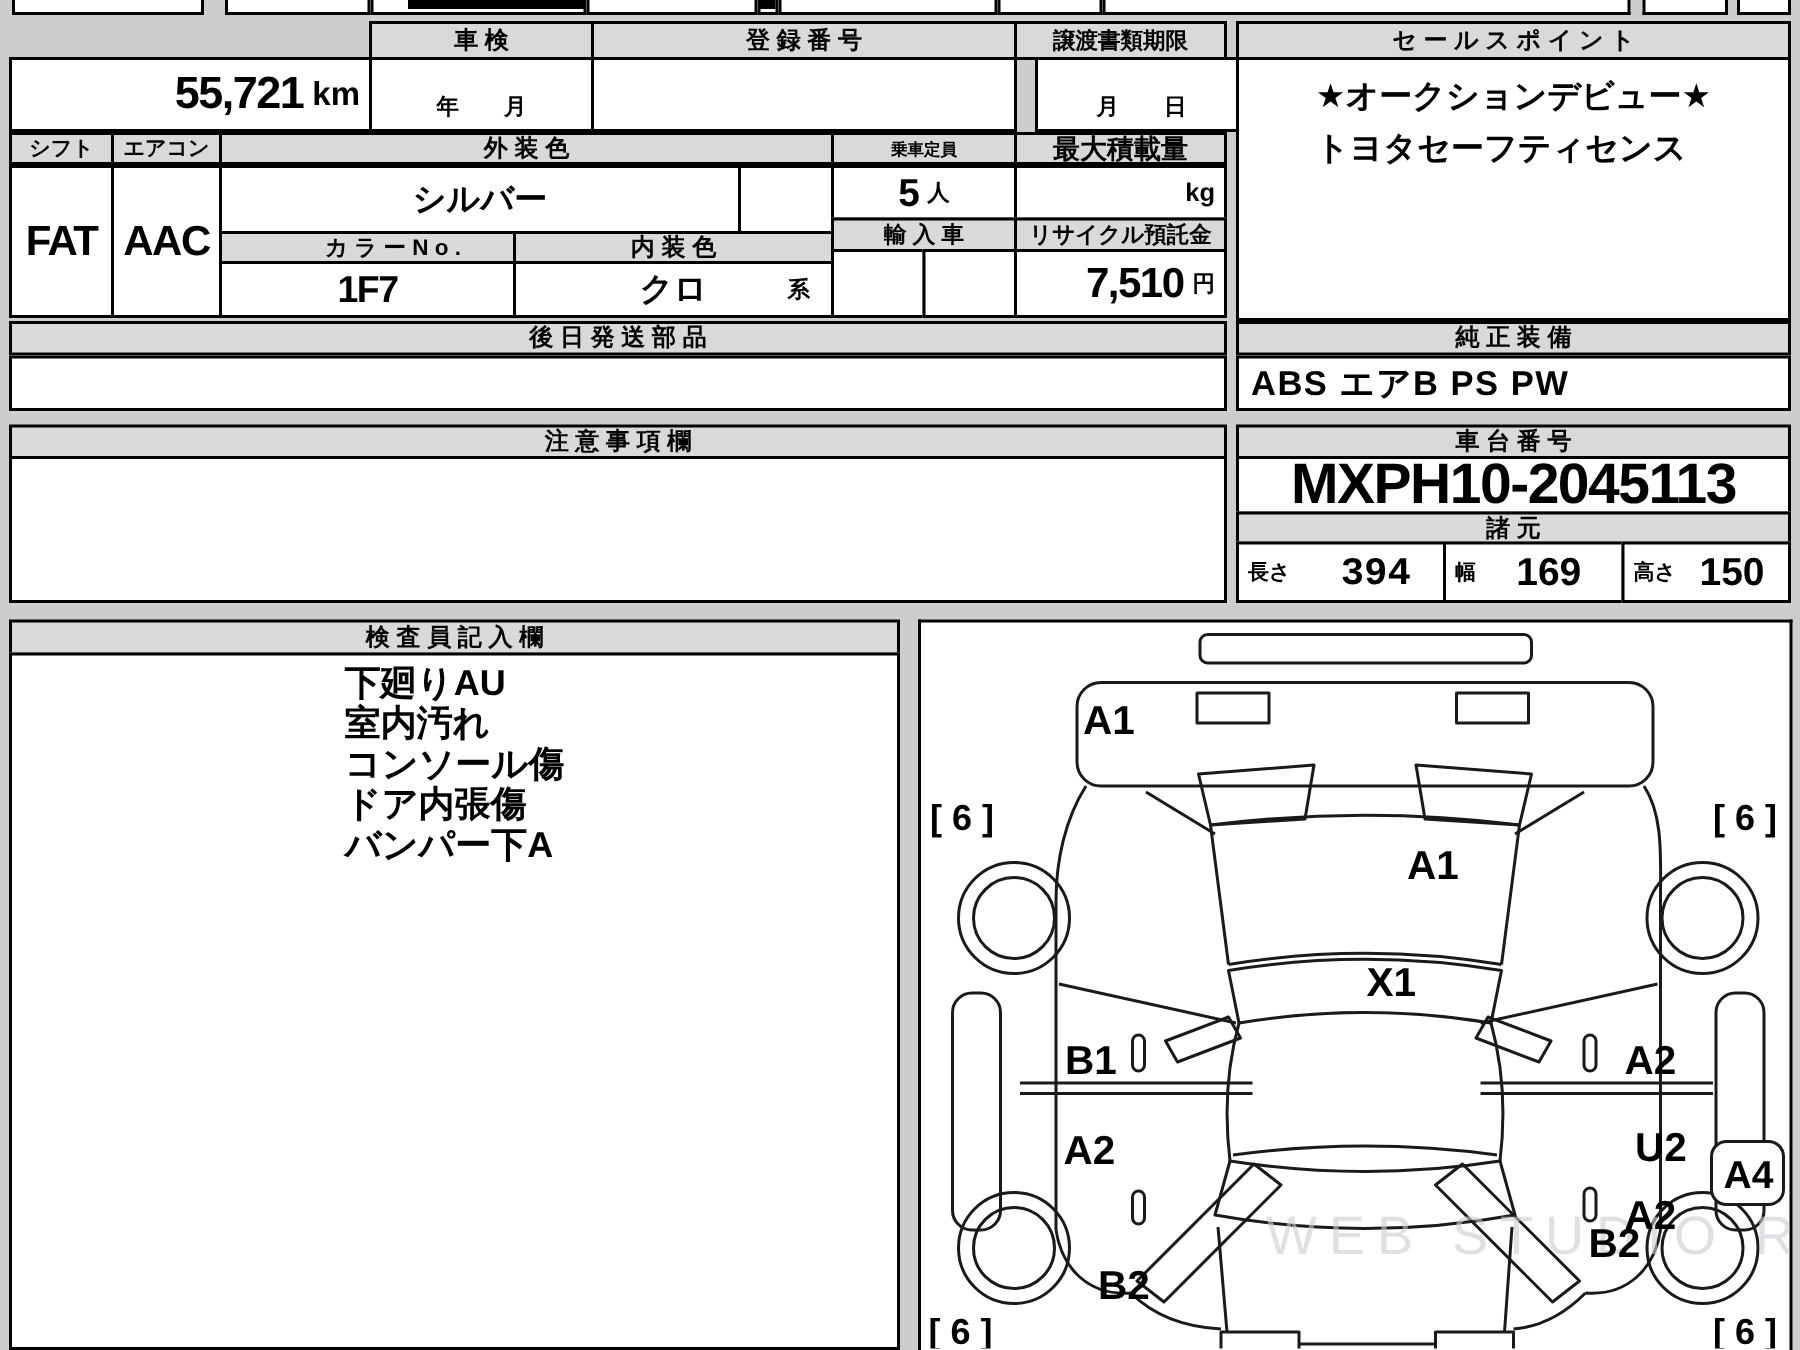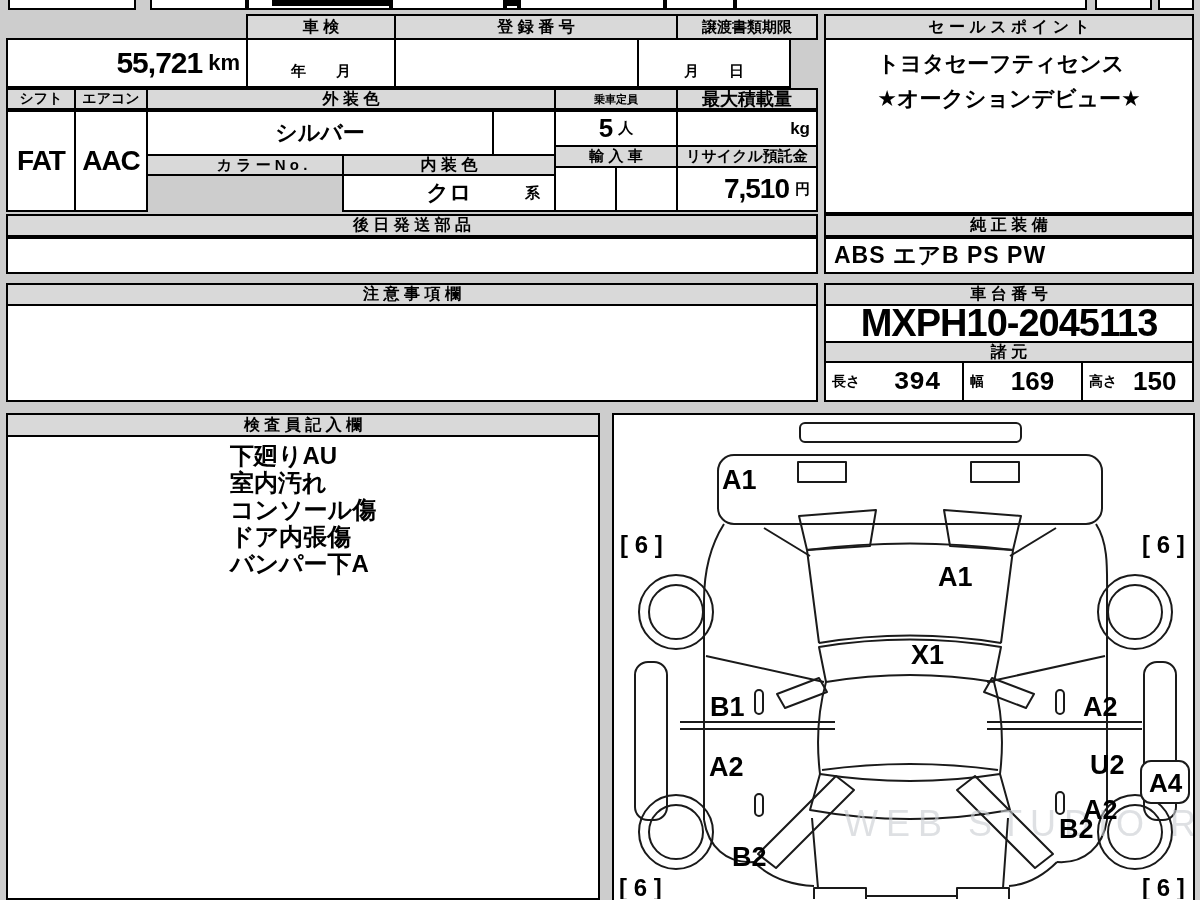--- a/index.html
+++ b/index.html
@@ -50,21 +50,21 @@
   <div class="cell alignR" style="left:6px;top:38px;width:242px;height:50px;">
     <span class="big" style="font-size:30px;">55,721</span>
     <span class="unit" style="font-size:22px;">km</span>
   </div>
   <div class="cell alignB" style="left:246px;top:38px;width:150px;height:50px;">
     <span class="placeholder">年　　月</span>
   </div>
   <div class="cell" style="left:394px;top:38px;width:284px;height:50px;">
     <span></span>
   </div>
-  <div class="cell alignB" style="left:637px;top:38px;width:154px;height:50px;justify-content:center;">
+  <div class="cell alignB" style="left:690px;top:38px;width:142px;height:50px;justify-content:center;">
     <span class="placeholder">月　　日</span>
   </div>
 
   <div class="hdr" style="left:6px;top:88px;width:70px;height:22px;font-size:14px;">シフト</div>
   <div class="hdr" style="left:74px;top:88px;width:74px;height:22px;font-size:14px;">エアコン</div>
   <div class="hdr" style="left:146px;top:88px;width:410px;height:22px;">外 装 色</div>
   <div class="hdr" style="left:554px;top:88px;width:124px;height:22px;font-size:11px;">乗車定員</div>
   <div class="hdr" style="left:676px;top:88px;width:142px;height:22px;font-size:18px;">最大積載量</div>
 
   <div class="cell" style="left:6px;top:110px;width:70px;height:102px;">
@@ -84,41 +84,44 @@
   <div class="cell alignR" style="left:676px;top:110px;width:142px;height:37px;">
     <span class="big"></span>
     <span class="unit" style="font-size:17px;">kg</span>
   </div>
 
   <div class="hdr" style="left:146px;top:154px;width:232px;height:22px;font-size:15px;">カ ラ ー N o .</div>
   <div class="hdr" style="left:342px;top:154px;width:214px;height:22px;">内 装 色</div>
   <div class="hdr" style="left:554px;top:145px;width:124px;height:23px;font-size:15px;">輸 入 車</div>
   <div class="hdr" style="left:676px;top:145px;width:142px;height:23px;font-size:15px;">リサイクル預託金</div>
 
+  <div class="cell" style="left:146px;top:174px;width:198px;height:38px;">
+    <span class="big" style="font-size:25px;">1F7</span>
+  </div>
   <div class="cell" style="left:342px;top:174px;width:214px;height:38px;">
     <span class="mid">クロ</span>
     <span style="position:absolute;right:14px;font-size:15px;font-weight:bold;">系</span>
   </div>
   <div class="cell" style="left:554px;top:166px;width:63px;height:46px;"></div>
   <div class="cell" style="left:615px;top:166px;width:63px;height:46px;"></div>
   <div class="cell alignR" style="left:676px;top:166px;width:142px;height:46px;">
     <span class="big">7,510</span>
     <span class="unit">円</span>
   </div>
 
   <div class="hdr" style="left:6px;top:214px;width:812px;height:23px;">後 日 発 送 部 品</div>
   <div class="cell alignL" style="left:6px;top:237px;width:812px;height:37px;">
     <span class="mid"></span>
   </div>
 
   <div class="hdr" style="left:824px;top:14px;width:370px;height:26px;">セ ー ル ス ポ イ ン ト</div>
   <div class="cell" style="left:824px;top:38px;width:370px;height:176px;align-items:flex-start;">
     <div class="salesbox">
+      <div>★オークションデビュー★</div>
       <div>トヨタセーフティセンス</div>
-      <div>★オークションデビュー★</div>
     </div>
   </div>
   <div class="hdr" style="left:824px;top:214px;width:370px;height:23px;">純 正 装 備</div>
   <div class="cell alignL" style="left:824px;top:237px;width:370px;height:37px;">
     <span class="mid" style="font-size:23px;letter-spacing:1px;">ABS エアB PS PW</span>
   </div>
 
   <div class="hdr" style="left:6px;top:283px;width:812px;height:23px;">注 意 事 項 欄</div>
   <div class="cell alignL" style="left:6px;top:304px;width:812px;height:98px;align-items:flex-start;">
     <span class="mid"></span>

